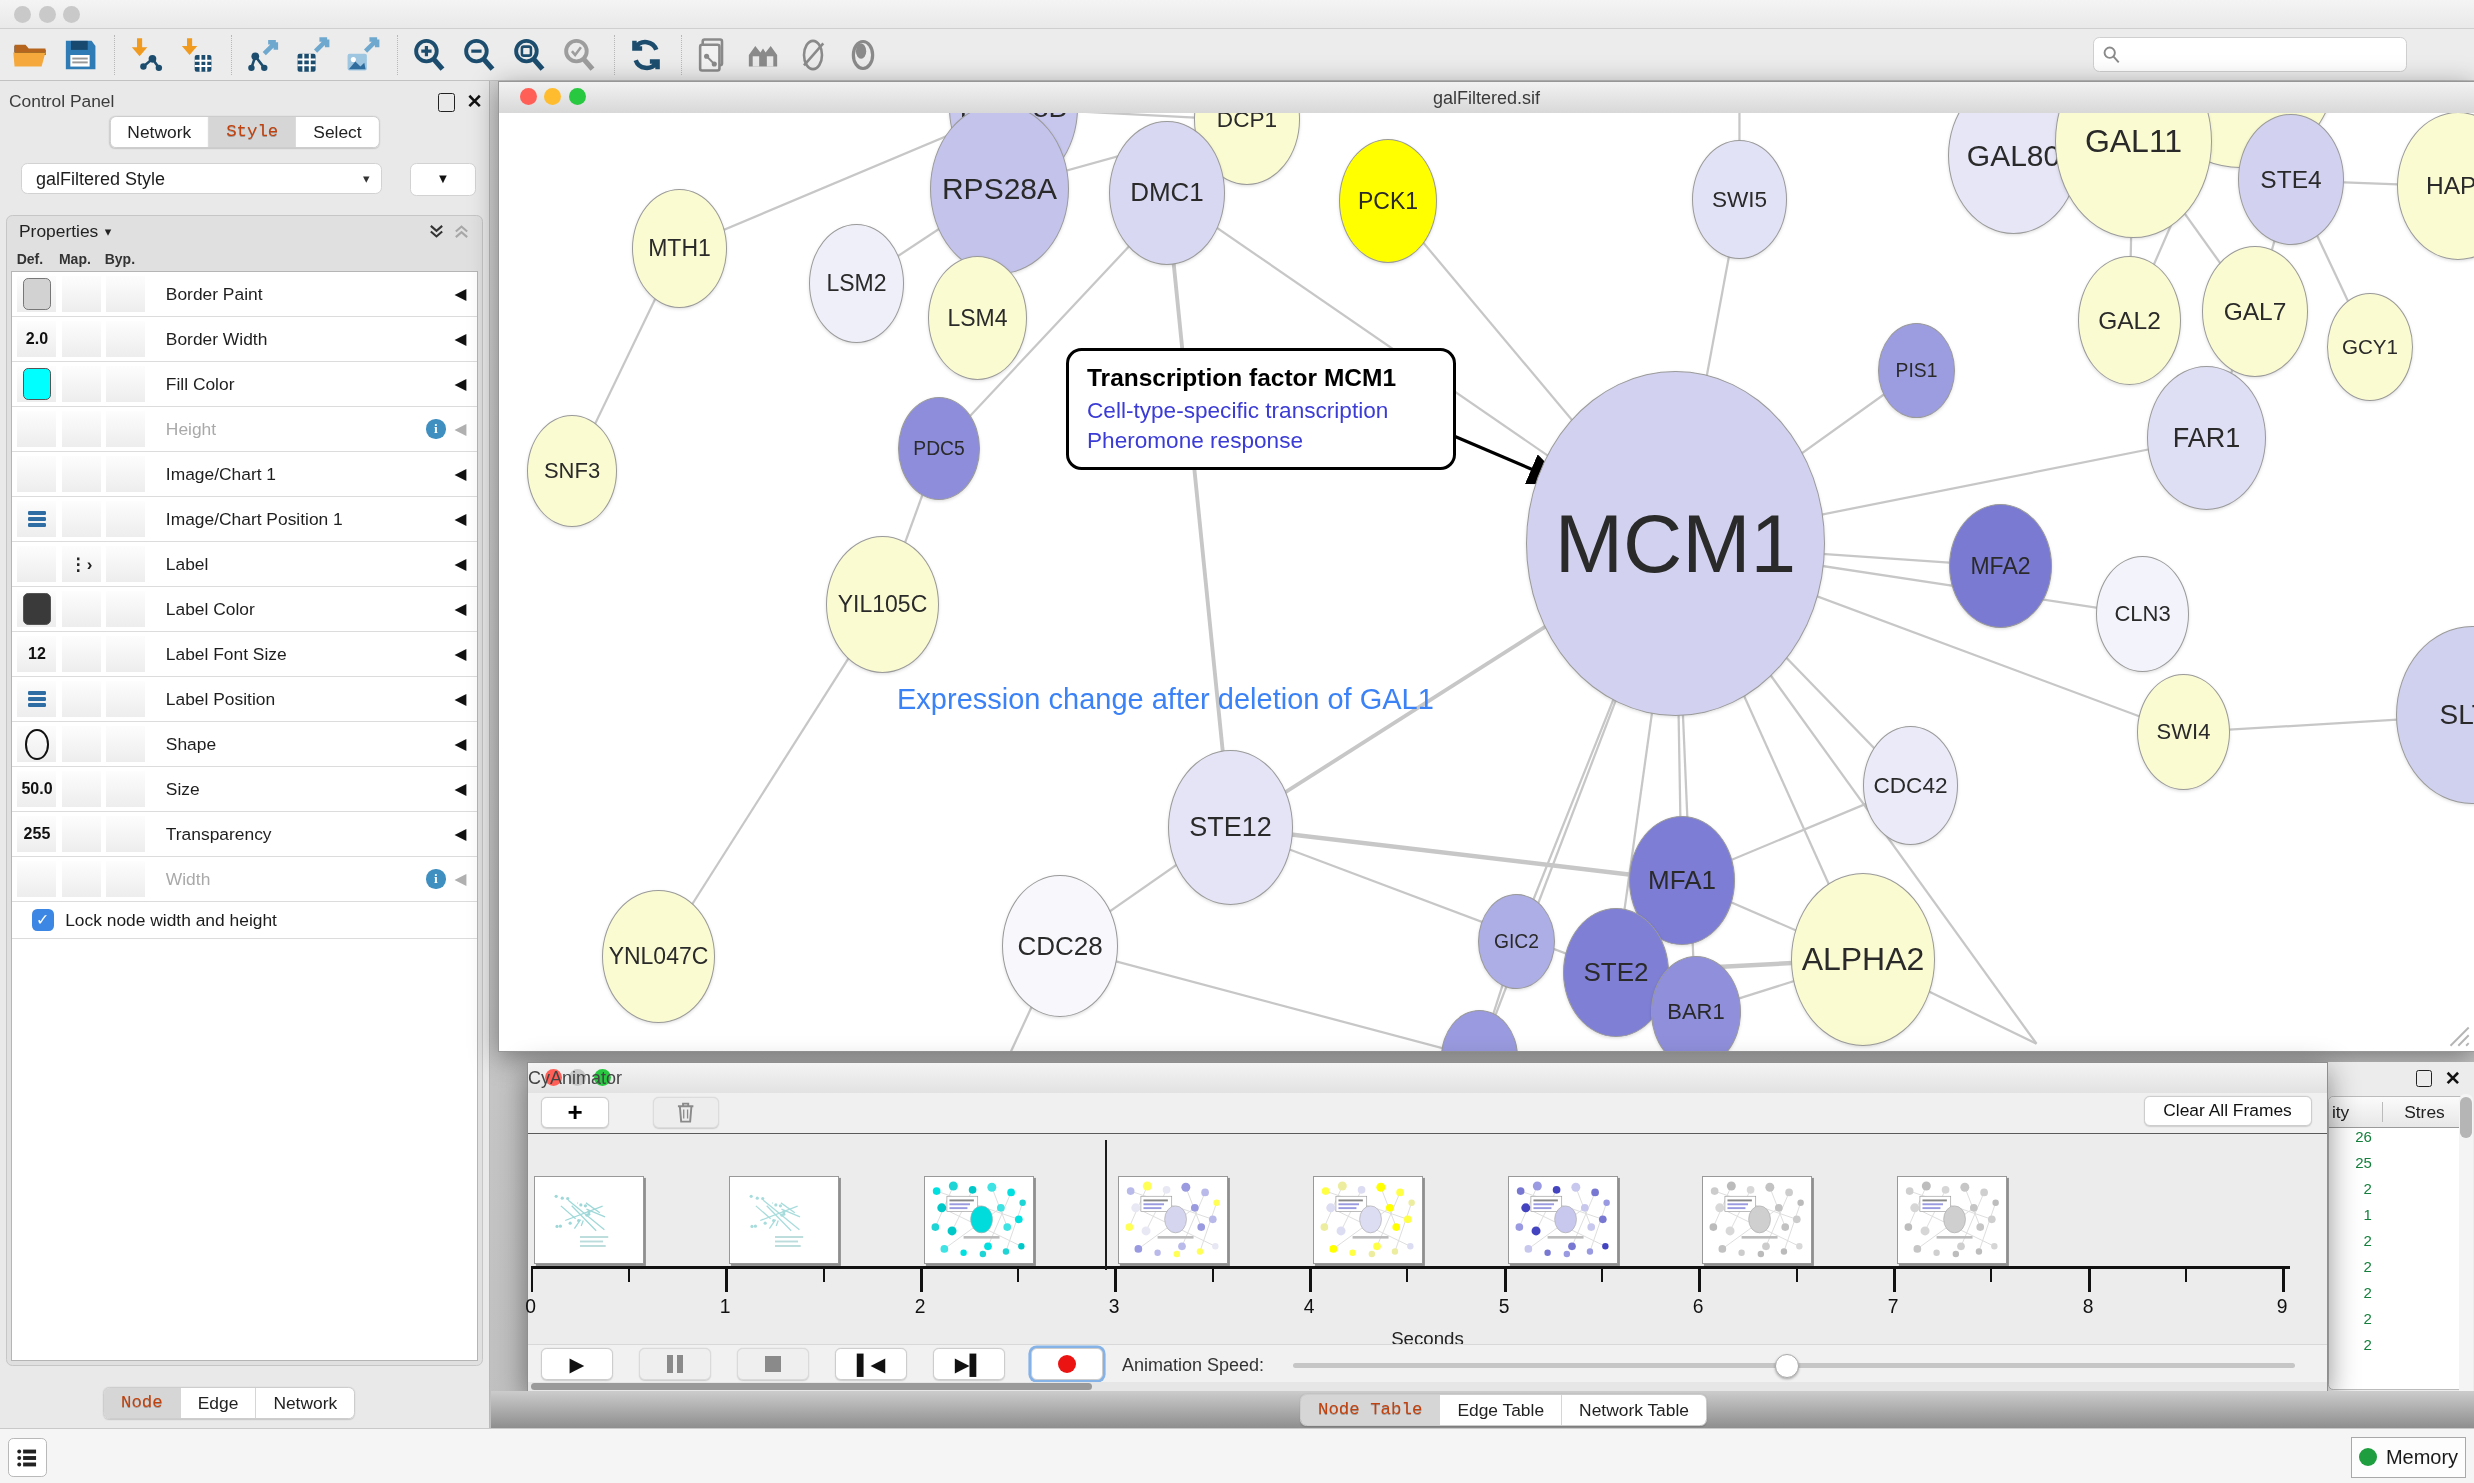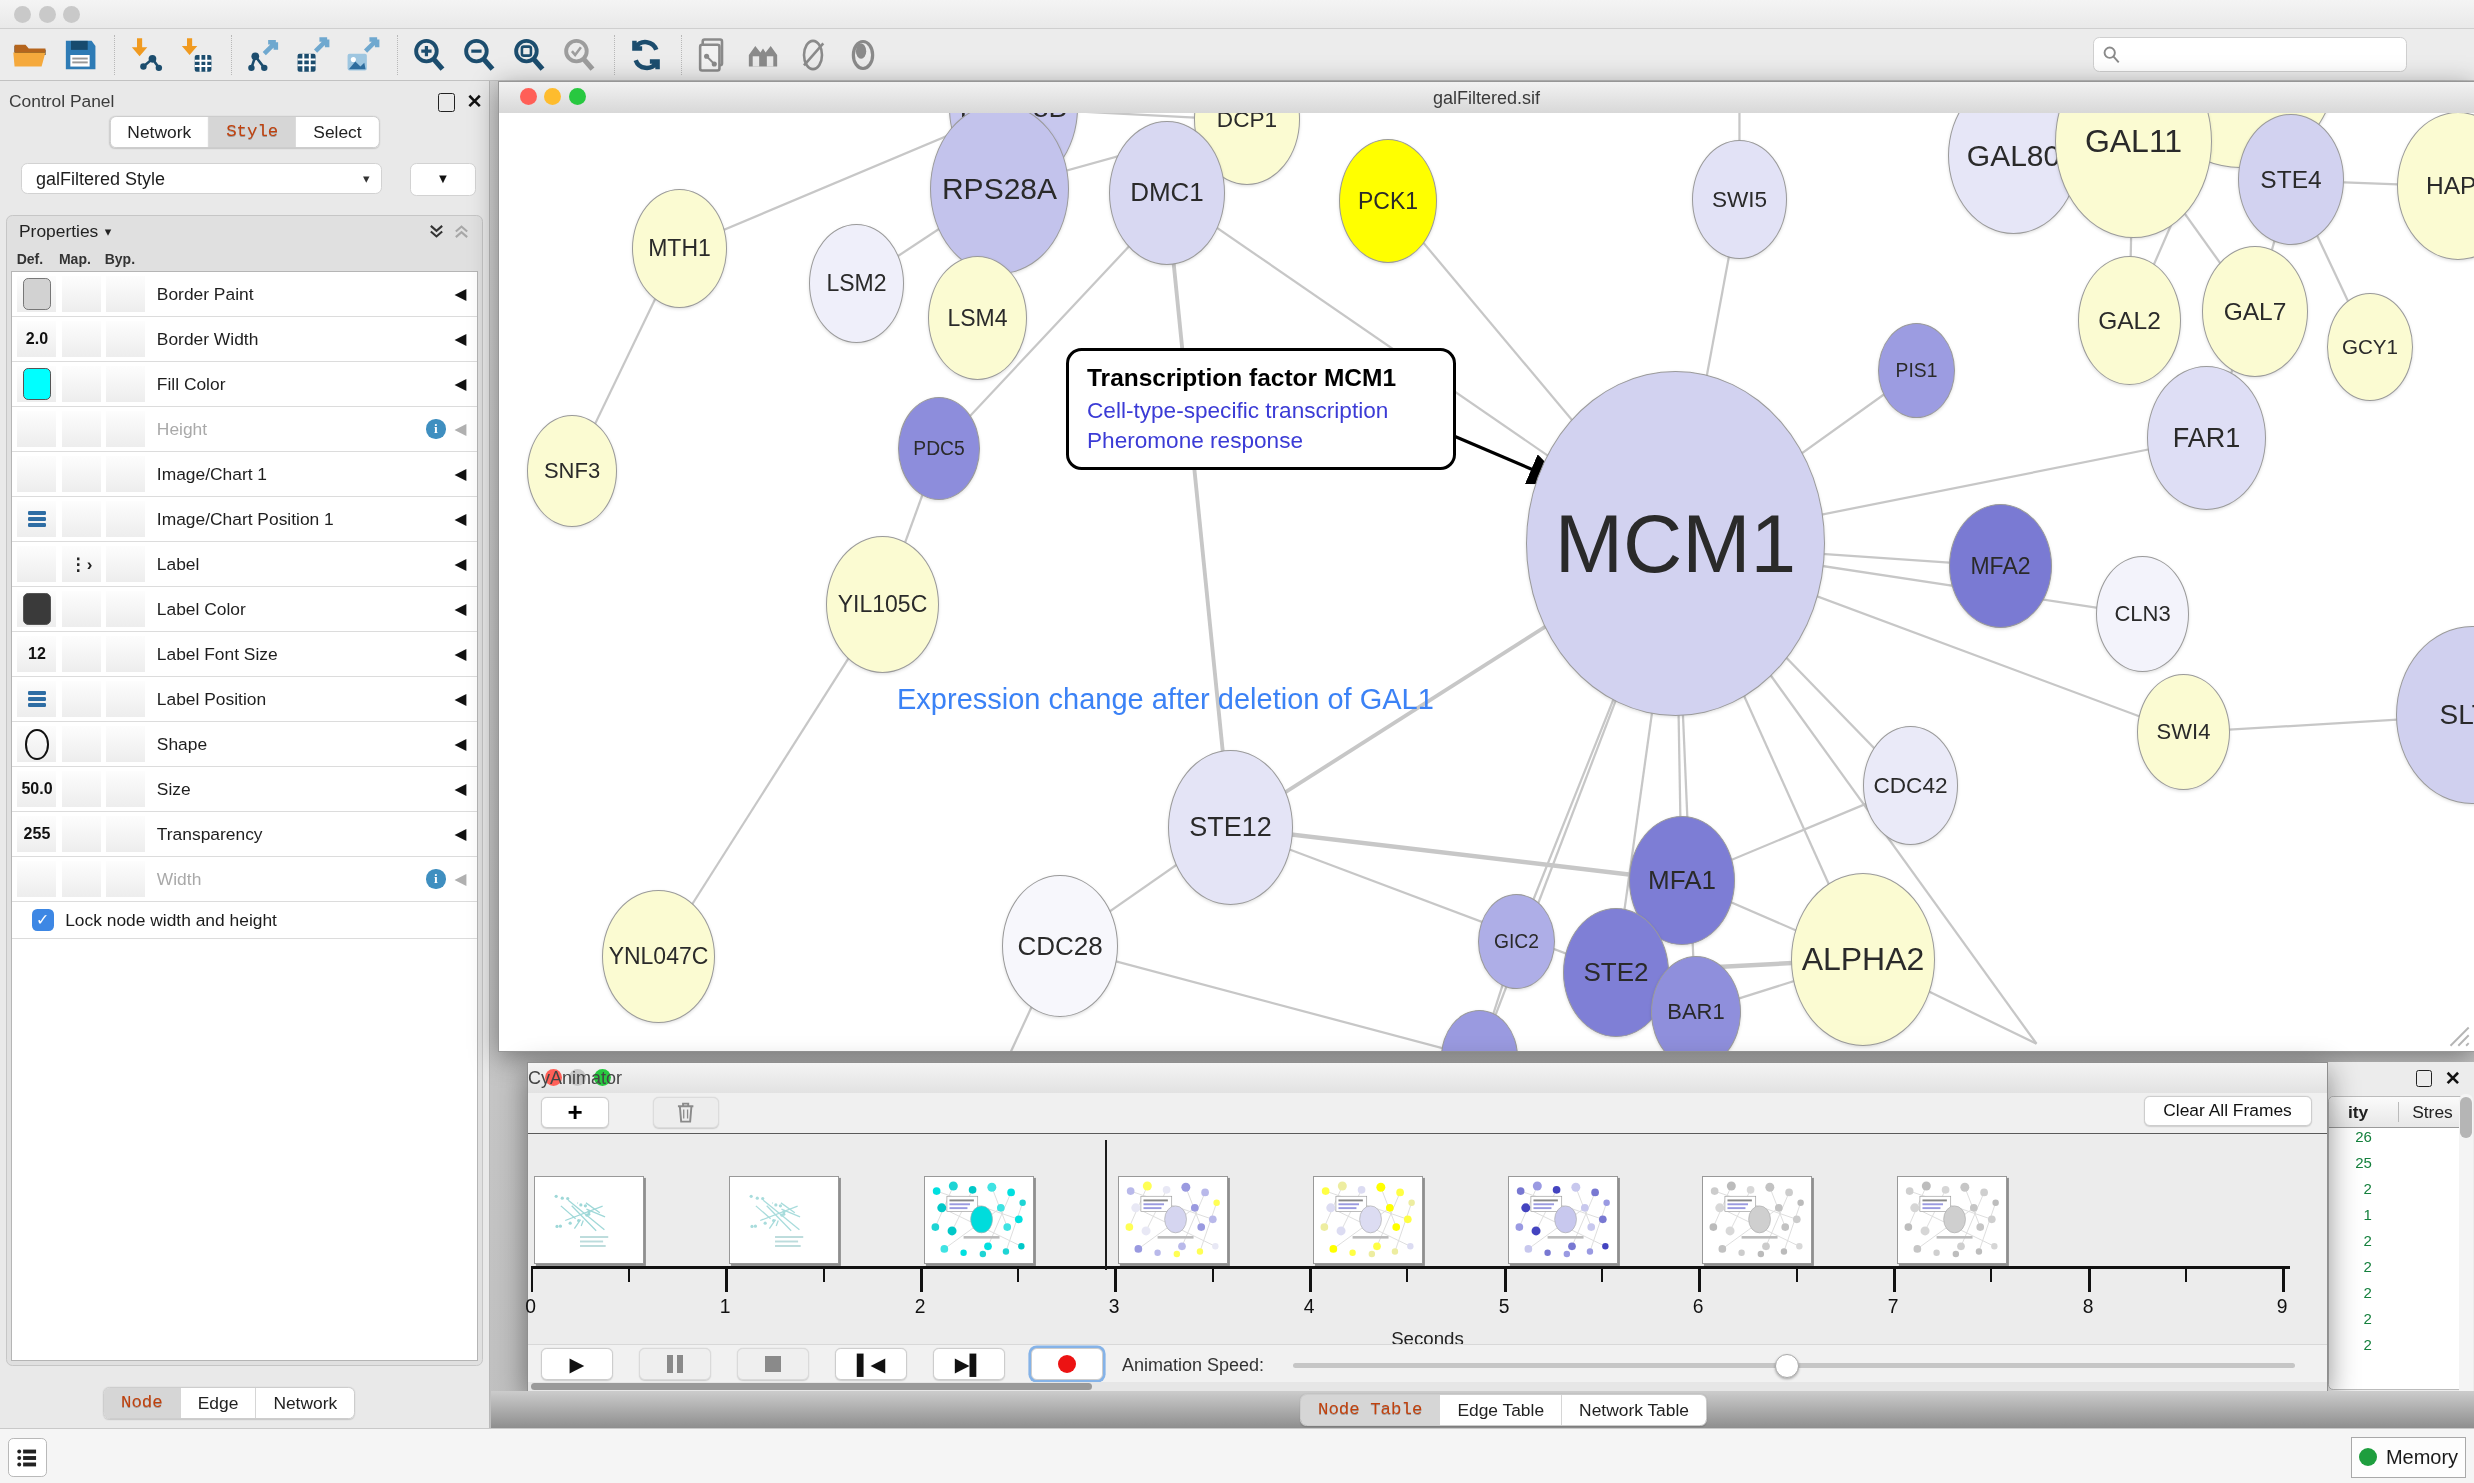--- a/index.html
+++ b/index.html
@@ -43,21 +43,21 @@
     border:0.6px solid #c6c6c6;border-radius:6.4px;}
   .props-head{height:31px;display:flex;align-items:center;padding:0 11.6px;font-size:17.4px;color:#222;}
   .props-head .grow{flex:1}
   .col-heads{height:23px;display:flex;font-size:14px;font-weight:bold;color:#333;align-items:center;}
   .col-heads span{width:45px;text-align:center}
   .prop-table{position:absolute;left:3.9px;right:3.9px;top:55px;bottom:3.9px;background:#fff;
     border:0.6px solid #b5b5b5;overflow:hidden;}
   .prow{height:44px;display:flex;align-items:center;border-bottom:0.6px solid #dcdcdc;}
   .pcell{width:39px;height:36px;margin-left:5.2px;background:linear-gradient(#fdfdfd,#ededed);
     display:flex;align-items:center;justify-content:center;font-size:16px;font-weight:bold;color:#111;}
-  .pname{flex:1;margin-left:12px;font-size:17.4px;color:#1e1e1e;}
+  .pname{flex:1;margin-left:21px;font-size:17.4px;color:#1e1e1e;}
   .gray .pname{color:#a9a9a9}
   .arrowL{color:#111;font-size:15.5px;margin-right:10.3px}
   .gray .arrowL{color:#b0b0b0}
   .swatch{width:26px;height:30px;border-radius:5.2px;border:1.3px solid #555;}
   .infoi{width:19.3px;height:19.3px;border-radius:50%;background:#3f8fc0;color:#fff;font-size:13.5px;
     font-weight:bold;text-align:center;line-height:19.3px;margin-right:9px;font-family:"Liberation Serif",serif;}
   .ellip{width:20.6px;height:27px;border:2.6px solid #111;border-radius:50%;}
   .posicon{display:flex;flex-direction:column;gap:1.9px}
   .posicon i{display:block;width:18px;height:3.9px;background:#2e6da4;border-radius:1.3px}
   .mapicon{font-size:17px;color:#222;font-weight:bold}
@@ -114,21 +114,21 @@
   .cy-scroll{position:absolute;left:0;bottom:0;right:0;height:9px;background:#e6e6e6;}
   .cy-scroll .thumbbar{position:absolute;left:2.6px;top:1.3px;width:561px;height:6.4px;background:#9a9a9a;border-radius:3.9px;}
   
   .table-panel{position:absolute;left:2324px;top:1062px;width:151px;height:365px;background:#ececec;z-index:20;}
   .tp-float{position:absolute;right:43px;top:7.7px;width:14px;height:15.5px;border:1.9px solid #222;border-radius:2.6px;}
   .tp-close{position:absolute;right:14px;top:5.2px;font-size:19.3px;font-weight:bold;color:#111;}
   .tp-box{position:absolute;left:3.9px;top:34px;right:7.7px;bottom:37px;background:#fff;border:0.6px solid #bbb;
     border-radius:5.2px;overflow:hidden;}
   .tp-heads{height:30px;background:linear-gradient(#fbfbfb,#e7e7e7);border-bottom:0.6px solid #9a9a9a;
     display:flex;align-items:center;font-size:17.4px;color:#222;}
-  .tp-heads .c1{width:45px;padding-left:19px;font-weight:bold;}
+  .tp-heads .c1{width:45px;padding-left:3px;}
   .tp-heads .vr{width:0.6px;height:19.3px;background:#bbb;margin-left:5.2px}
   .tp-heads .c2{flex:1;text-align:center}
   .tp-row{height:26px;font-size:15px;color:#15803d;}
   .tp-row span{display:inline-block;width:43px;text-align:right;}
   .tp-scroll{position:absolute;right:1.9px;top:32px;width:14px;bottom:2.6px;background:#f4f4f4;border-radius:6.4px;}
   .tp-scroll i{position:absolute;left:1.3px;top:2.6px;width:11.6px;height:41px;background:#b5b5b5;border-radius:5.8px;display:block}
   
   .bottom-strip{position:absolute;left:491px;top:1391px;right:0;height:37px;
     background:linear-gradient(#cccccc,#8e8e8e);z-index:45;}
   .bt-tabs{position:absolute;left:809px;top:3.2px;}

